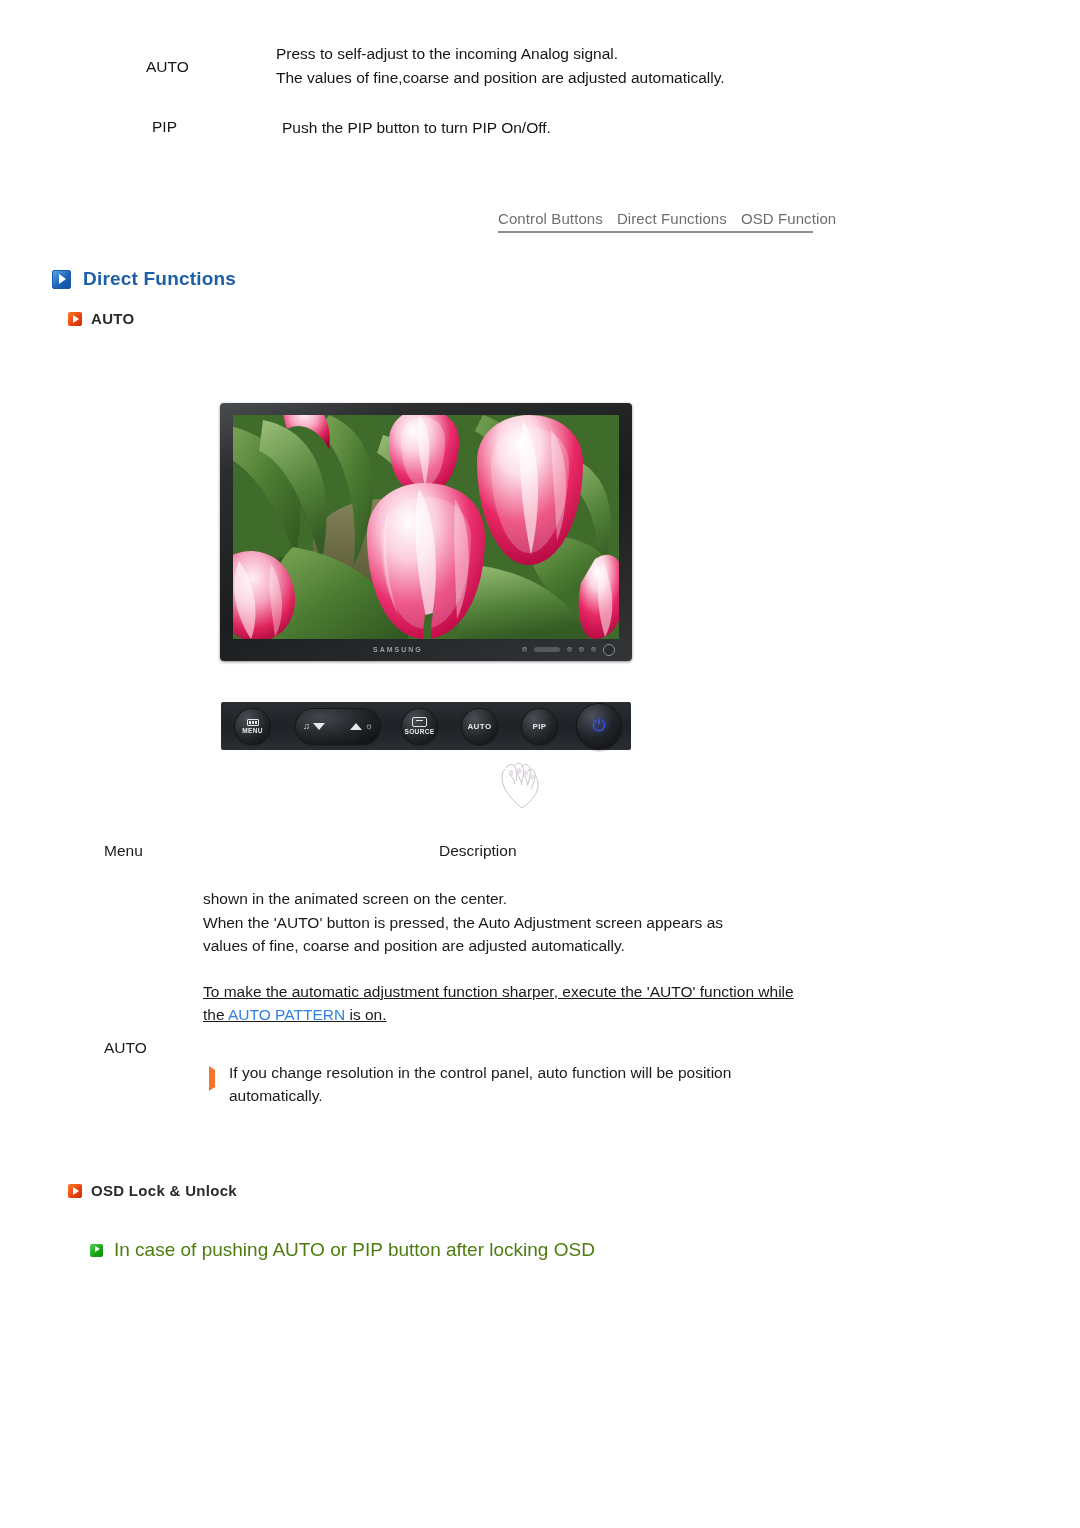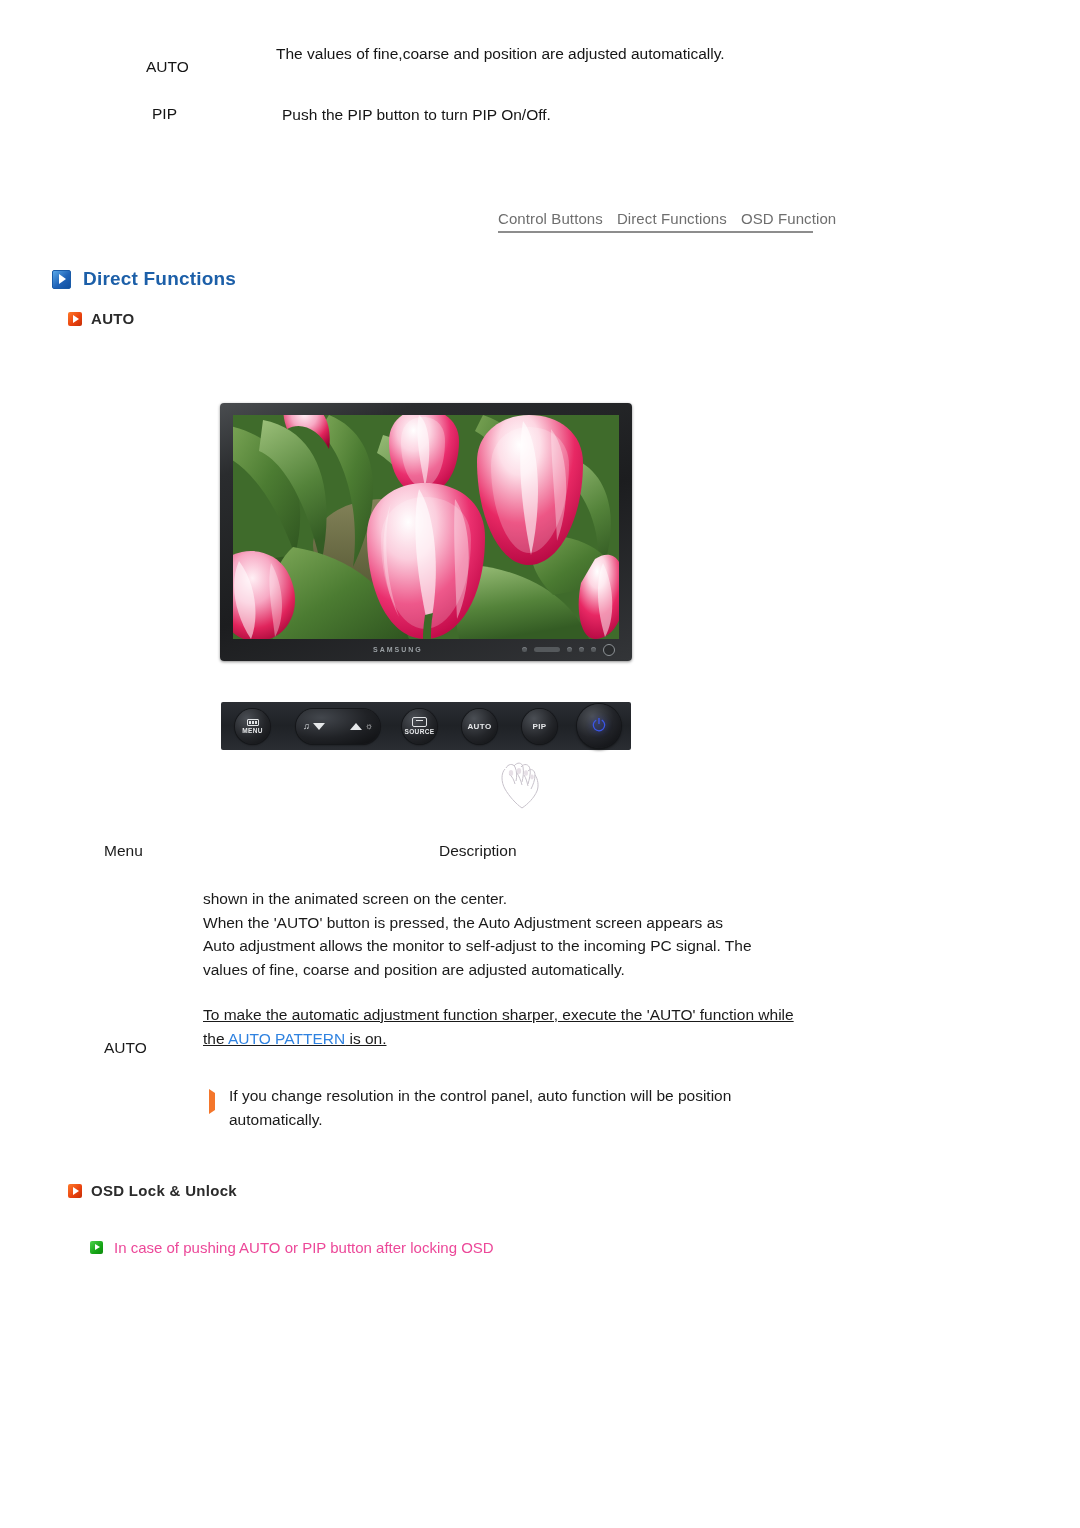--- a/index.html
+++ b/index.html
@@ -372,32 +372,33 @@
   }
   .icon-green::after {
     content: "";
     position: absolute;
     left: 4.5px; top: 2.8px;
     border-left: 5.5px solid #ffffff;
     border-top: 3.7px solid transparent;
     border-bottom: 3.7px solid transparent;
   }
   .osd-note-text {
-    font-size: 15px;
-    color: #ec4899;
+    font-size: 19px;
+    color: #4d7c0f;
   }
 </style>
 </head>
 <body>
 
 <div class="top-table">
 
   <div class="top-row">
     <div class="top-key">AUTO</div>
     <div class="top-desc">
+      <div>Press to self-adjust to the incoming Analog signal.</div>
       <div>The values of fine,coarse and position are adjusted automatically.</div>
     </div>
   </div>
 
   <div class="top-row">
     <div class="top-key indent2">PIP</div>
     <div class="top-desc">
       <div>Push the PIP button to turn PIP On/Off.</div>
     </div>
   </div>
@@ -602,21 +603,20 @@
 
     <div class="col-menu">
       <span class="label-auto">AUTO</span>
     </div>
 
     <div class="col-desc">
 
       <div class="para">
         <div>shown in the animated screen on the center.</div>
         <div>When the 'AUTO' button is pressed, the Auto Adjustment screen appears as</div>
-        <div>Auto adjustment allows the monitor to self-adjust to the incoming PC signal. The</div>
         <div>values of fine, coarse and position are adjusted automatically.</div>
       </div>
 
       <div class="para gap">
         <span>To make the automatic adjustment function sharper, execute the 'AUTO' function while the </span><a class="inline-link" href="#">AUTO PATTERN</a><span> is on.</span>
       </div>
 
       <div class="bullets">
         <div class="bullet-row">
           <span class="bullet-mark"><span class="tri-orange"></span></span>

